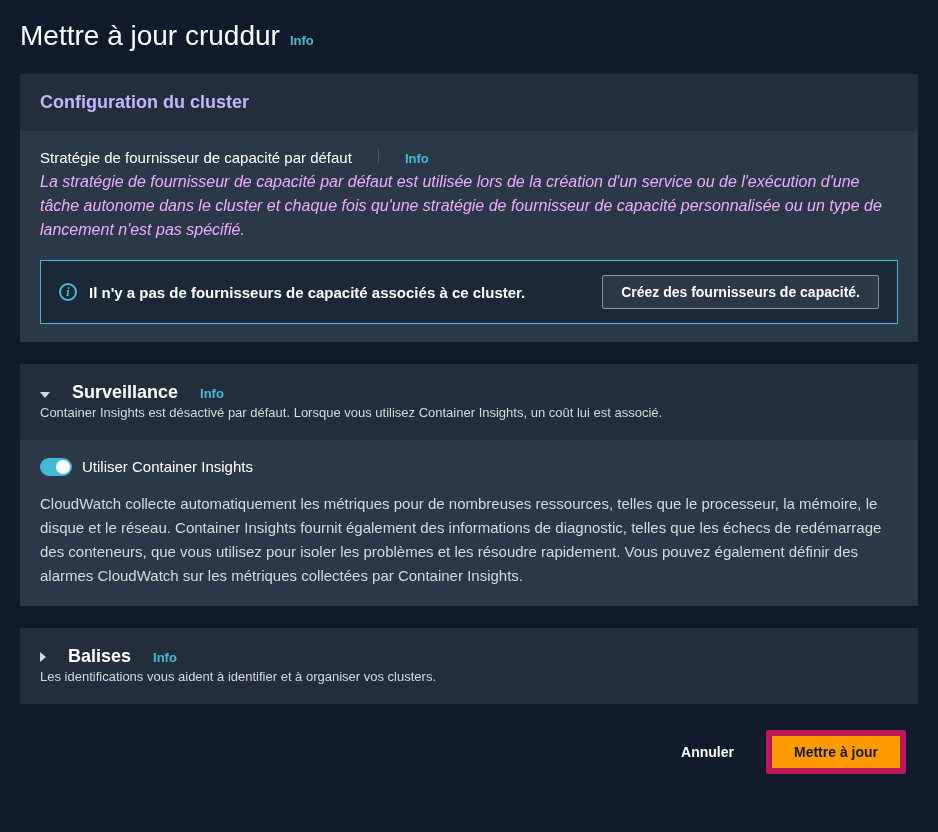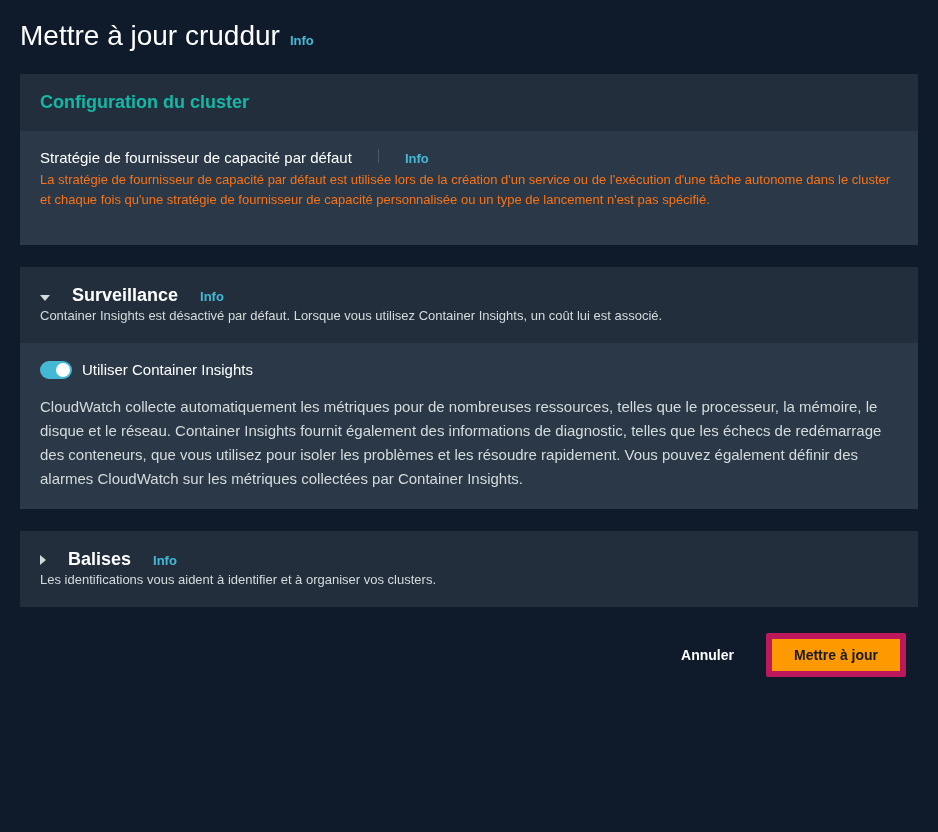--- a/index.html
+++ b/index.html
@@ -36,42 +36,43 @@
       background: #222e3c;
       border-radius: 0;
       margin-bottom: 22px;
     }
     .panel-header {
       padding: 18px 20px;
     }
     .panel-title {
       font-size: 18px;
       font-weight: 700;
-      color: #14b8a6;
+      color: #c4b5fd;
     }
     .panel-body {
       background: #2a3847;
       padding: 18px 20px;
     }
     .section-title-row {
       display: flex;
       align-items: baseline;
       gap: 24px;
       margin-bottom: 4px;
     }
     .section-title {
       font-size: 15px;
       font-weight: 400;
       color: #ffffff;
     }
     .section-desc {
-      color: #f97316;
-      font-size: 13px;
+      color: #f0abfc;
+      font-size: 16px;
       line-height: 1.5;
       margin-bottom: 18px;
+      font-style: italic;
     }
     .divider-light {
       border-left: 1px solid #4a5a6b;
       height: 14px;
       margin: 0 2px;
       display: inline-block;
       vertical-align: middle;
     }
     .alert-box {
       border: 1px solid #44b9d6;
@@ -229,20 +230,27 @@
   <div class="panel-header">
     <h2 class="panel-title">Configuration du cluster</h2>
   </div>
   <div class="panel-body">
     <div class="section-title-row">
       <span class="section-title">Stratégie de fournisseur de capacité par défaut</span>
       <span class="divider-light"></span>
       <span class="info-link">Info</span>
     </div>
     <p class="section-desc">La stratégie de fournisseur de capacité par défaut est utilisée lors de la création d'un service ou de l'exécution d'une tâche autonome dans le cluster et chaque fois qu'une stratégie de fournisseur de capacité personnalisée ou un type de lancement n'est pas spécifié.</p>
+    <div class="alert-box">
+      <div class="alert-left">
+        <span class="info-icon-circle"></span>
+        <span class="alert-text">Il n'y a pas de fournisseurs de capacité associés à ce cluster.</span>
+      </div>
+      <button class="create-btn">Créez des fournisseurs de capacité.</button>
+    </div>
   </div>
 </div>
 
 <div class="panel">
   <div class="expandable-header">
     <div class="expand-row">
       <span class="caret caret-down"></span>
       <span class="expand-title">Surveillance</span>
       <span class="info-link">Info</span>
     </div>

